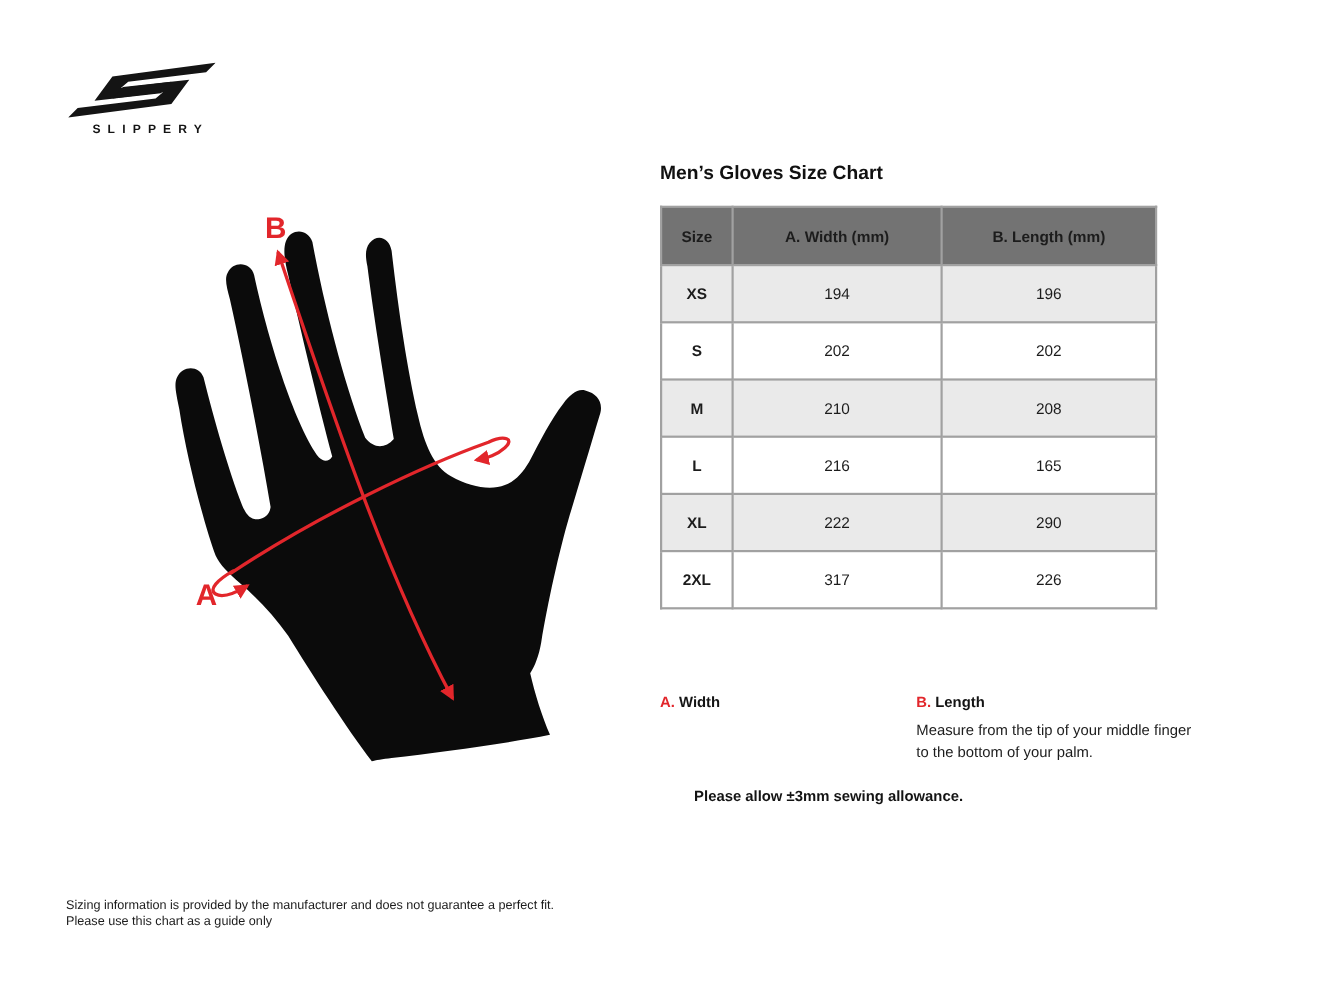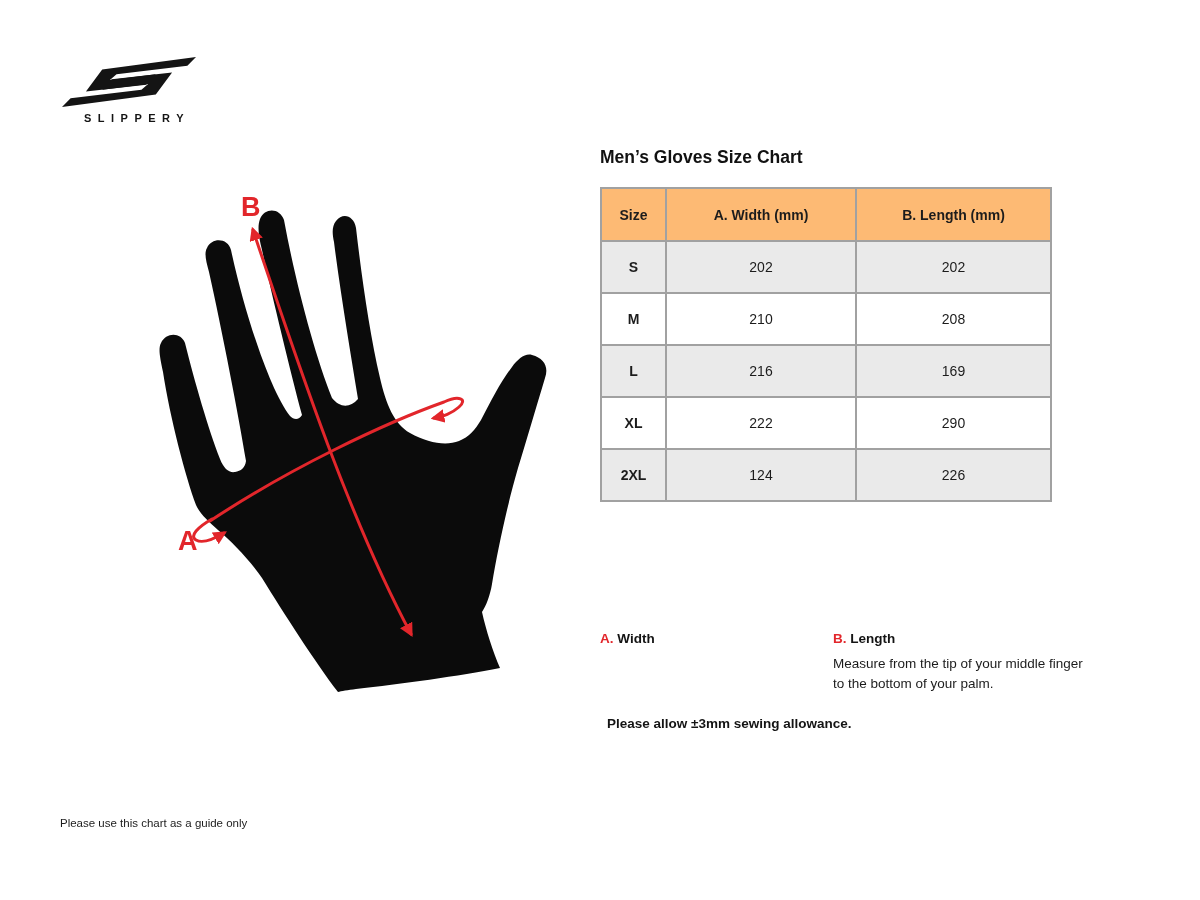--- a/index.html
+++ b/index.html
@@ -24,36 +24,36 @@
   .chart-title {
     position:absolute; left:600px; top:147px;
     font-size:17.5px; font-weight:bold; color:#111;
   }
   .size-table { position:absolute; left:600px; top:187px; }
   table { border-collapse:collapse; width:450px; table-layout:fixed; }
   th, td {
     border:2px solid #a1a1a1; text-align:center; vertical-align:middle;
     font-size:14px; color:#1c1c1c; padding:0;
   }
-  thead th { background:#fdba74; height:51px; font-weight:bold; }
+  thead th { background:#737373; height:51px; font-weight:bold; }
   tbody td { height:50px; background:#ffffff; }
   tbody tr:nth-child(odd) td { background:#eaeaea; }
   td.size-cell { font-weight:bold; }
 
   .howto-title {
     position:absolute; left:600px; top:596px;
     font-size:17.5px; font-weight:bold; color:#111;
   }
   .measure-item { position:absolute; top:629px; font-size:13.5px; line-height:20px; }
   .measure-item .item-label { font-weight:bold; color:#141414; margin-bottom:5px; font-size:13.5px; }
   .measure-item .item-key { color:#e2262b; font-weight:bold; }
   .measure-a { left:600px; width:238px; }
   .measure-b { left:833px; width:256px; }
   .allowance-note {
-    position:absolute; left:607px; top:716px;
+    position:absolute; left:631px; top:716px;
     font-size:13.5px; font-weight:bold; color:#141414;
   }
 
   
   .footer {
     position:absolute; left:60px; top:816px;
     font-size:11.5px; line-height:14.5px; color:#1c1c1c;
   }
 </style>
 </head>
@@ -140,42 +140,47 @@
         </colgroup>
       <thead>
         <tr>
           <th>Size</th>
           <th>A. Width (mm)</th>
           <th>B. Length (mm)</th>
         </tr>
       </thead>
       <tbody>
         <tr>
+          <td class="size-cell">XS</td>
+          <td>194</td>
+          <td>196</td>
+        </tr>
+        <tr>
           <td class="size-cell">S</td>
           <td>202</td>
           <td>202</td>
         </tr>
         <tr>
           <td class="size-cell">M</td>
           <td>210</td>
           <td>208</td>
         </tr>
         <tr>
           <td class="size-cell">L</td>
           <td>216</td>
-          <td>169</td>
+          <td>165</td>
         </tr>
         <tr>
           <td class="size-cell">XL</td>
           <td>222</td>
           <td>290</td>
         </tr>
         <tr>
           <td class="size-cell">2XL</td>
-          <td>124</td>
+          <td>317</td>
           <td>226</td>
         </tr>
       </tbody>
     </table>
   </div>
 
 
   <div class="measure-item measure-a">
     <div class="item-label">
       <span class="item-key">A.</span>
@@ -187,16 +192,17 @@
     <div class="item-label">
       <span class="item-key">B.</span>
       <span>Length</span>
     </div>
     <div>Measure from the tip of your middle finger to the bottom of your palm.</div>
   </div>
 
   <div class="allowance-note">Please allow ±3mm sewing allowance.</div>
 
   <div class="footer">
+    <div>Sizing information is provided by the manufacturer and does not guarantee a perfect fit.</div>
     <div>Please use this chart as a guide only</div>
   </div>
 
 </div>
 
 </body></html>

